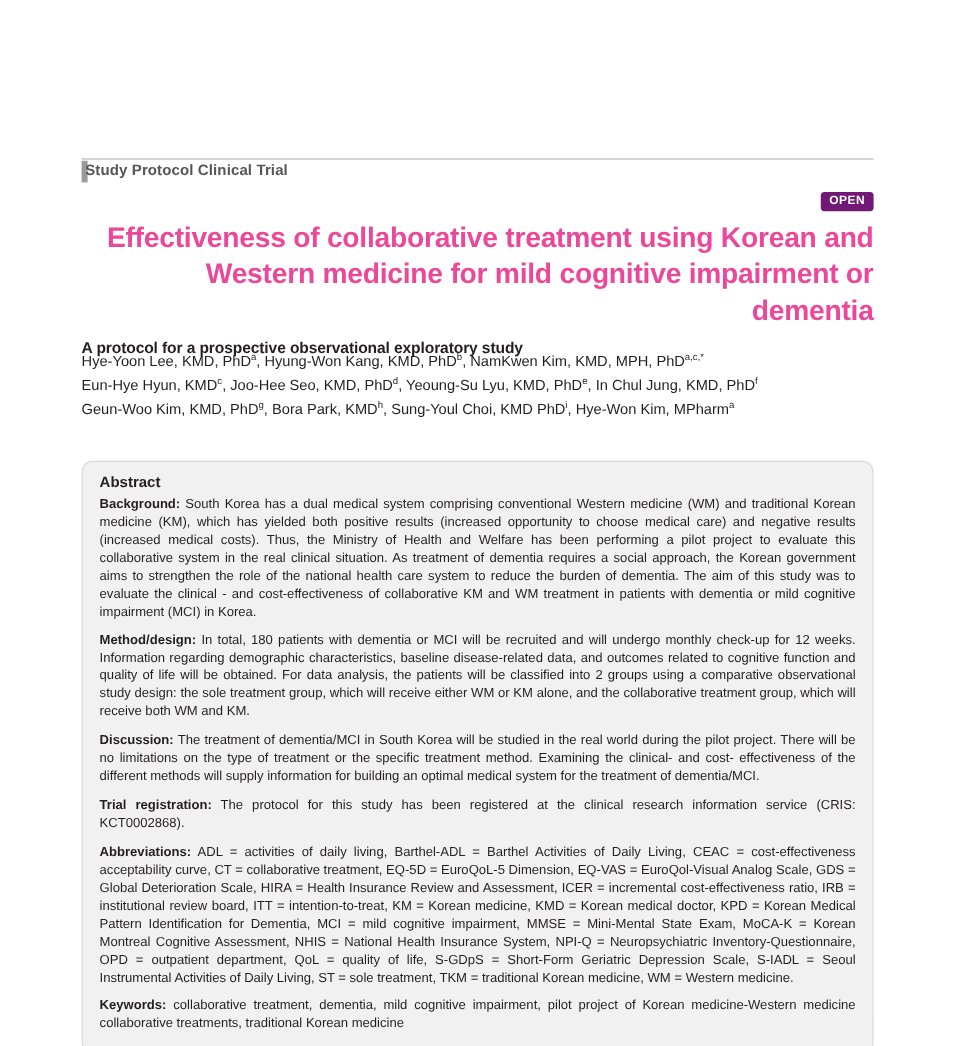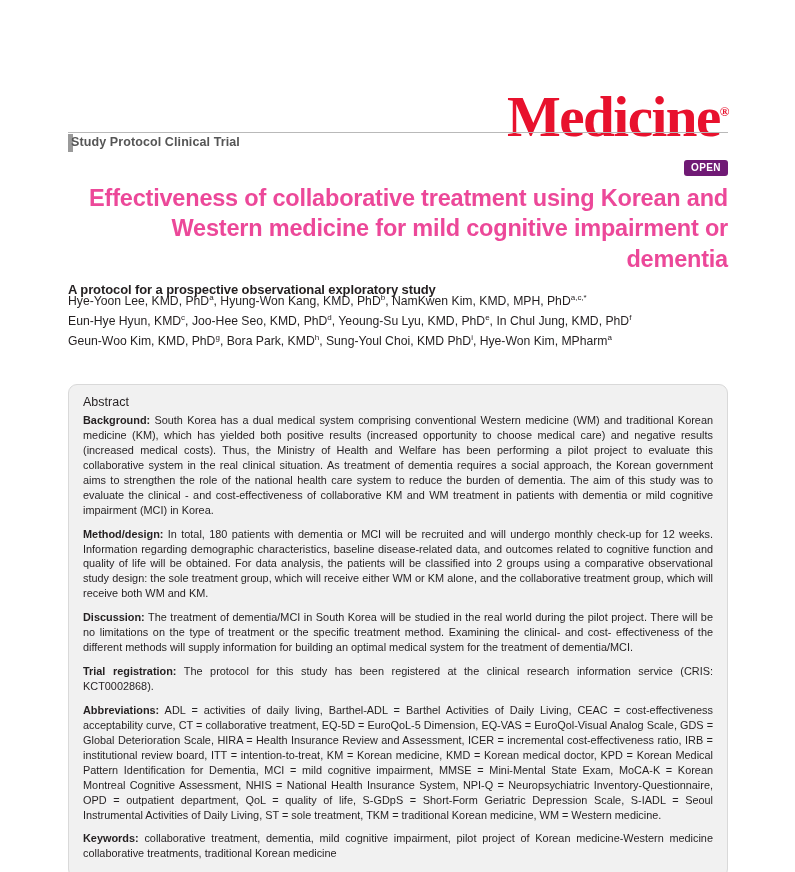--- a/index.html
+++ b/index.html
@@ -139,21 +139,21 @@
     top: 384px;
     width: 660px;
     background: #f1f1f1;
     border: 1px solid #d9d9d9;
     border-radius: 9px;
     padding: 10px 14px 16px 14px;
     box-sizing: border-box;
   }
   .abstract-heading {
     font-size: 12.5px;
-    font-weight: 400;
+    font-weight: 700;
     margin: 0 0 4px 0;
     color: #231f20;
   }
   .abs-p {
     font-size: 10.9px;
     line-height: 1.37;
     margin: 0 0 9px 0;
     text-align: justify;
     color: #231f20;
   }
@@ -169,21 +169,20 @@
     width: 795px;
     height: 40px;
   }
 </style>
 </head>
 <body>
 
 <div class="page">
 
   <div class="header">
-    <div class="journal-logo"><span>Medicine</span><span class="reg">®</span></div>
     <div class="top-rule"></div>
     <div class="rule-row">
       <div class="rule-bar"></div>
       <div class="section-type">Study Protocol Clinical Trial</div>
     </div>
     <div class="open-badge">OPEN</div>
   </div>
 
   <div class="title-block">
     <h1 class="article-title">Effectiveness of collaborative treatment using Korean and Western medicine for mild cognitive impairment or dementia</h1>

